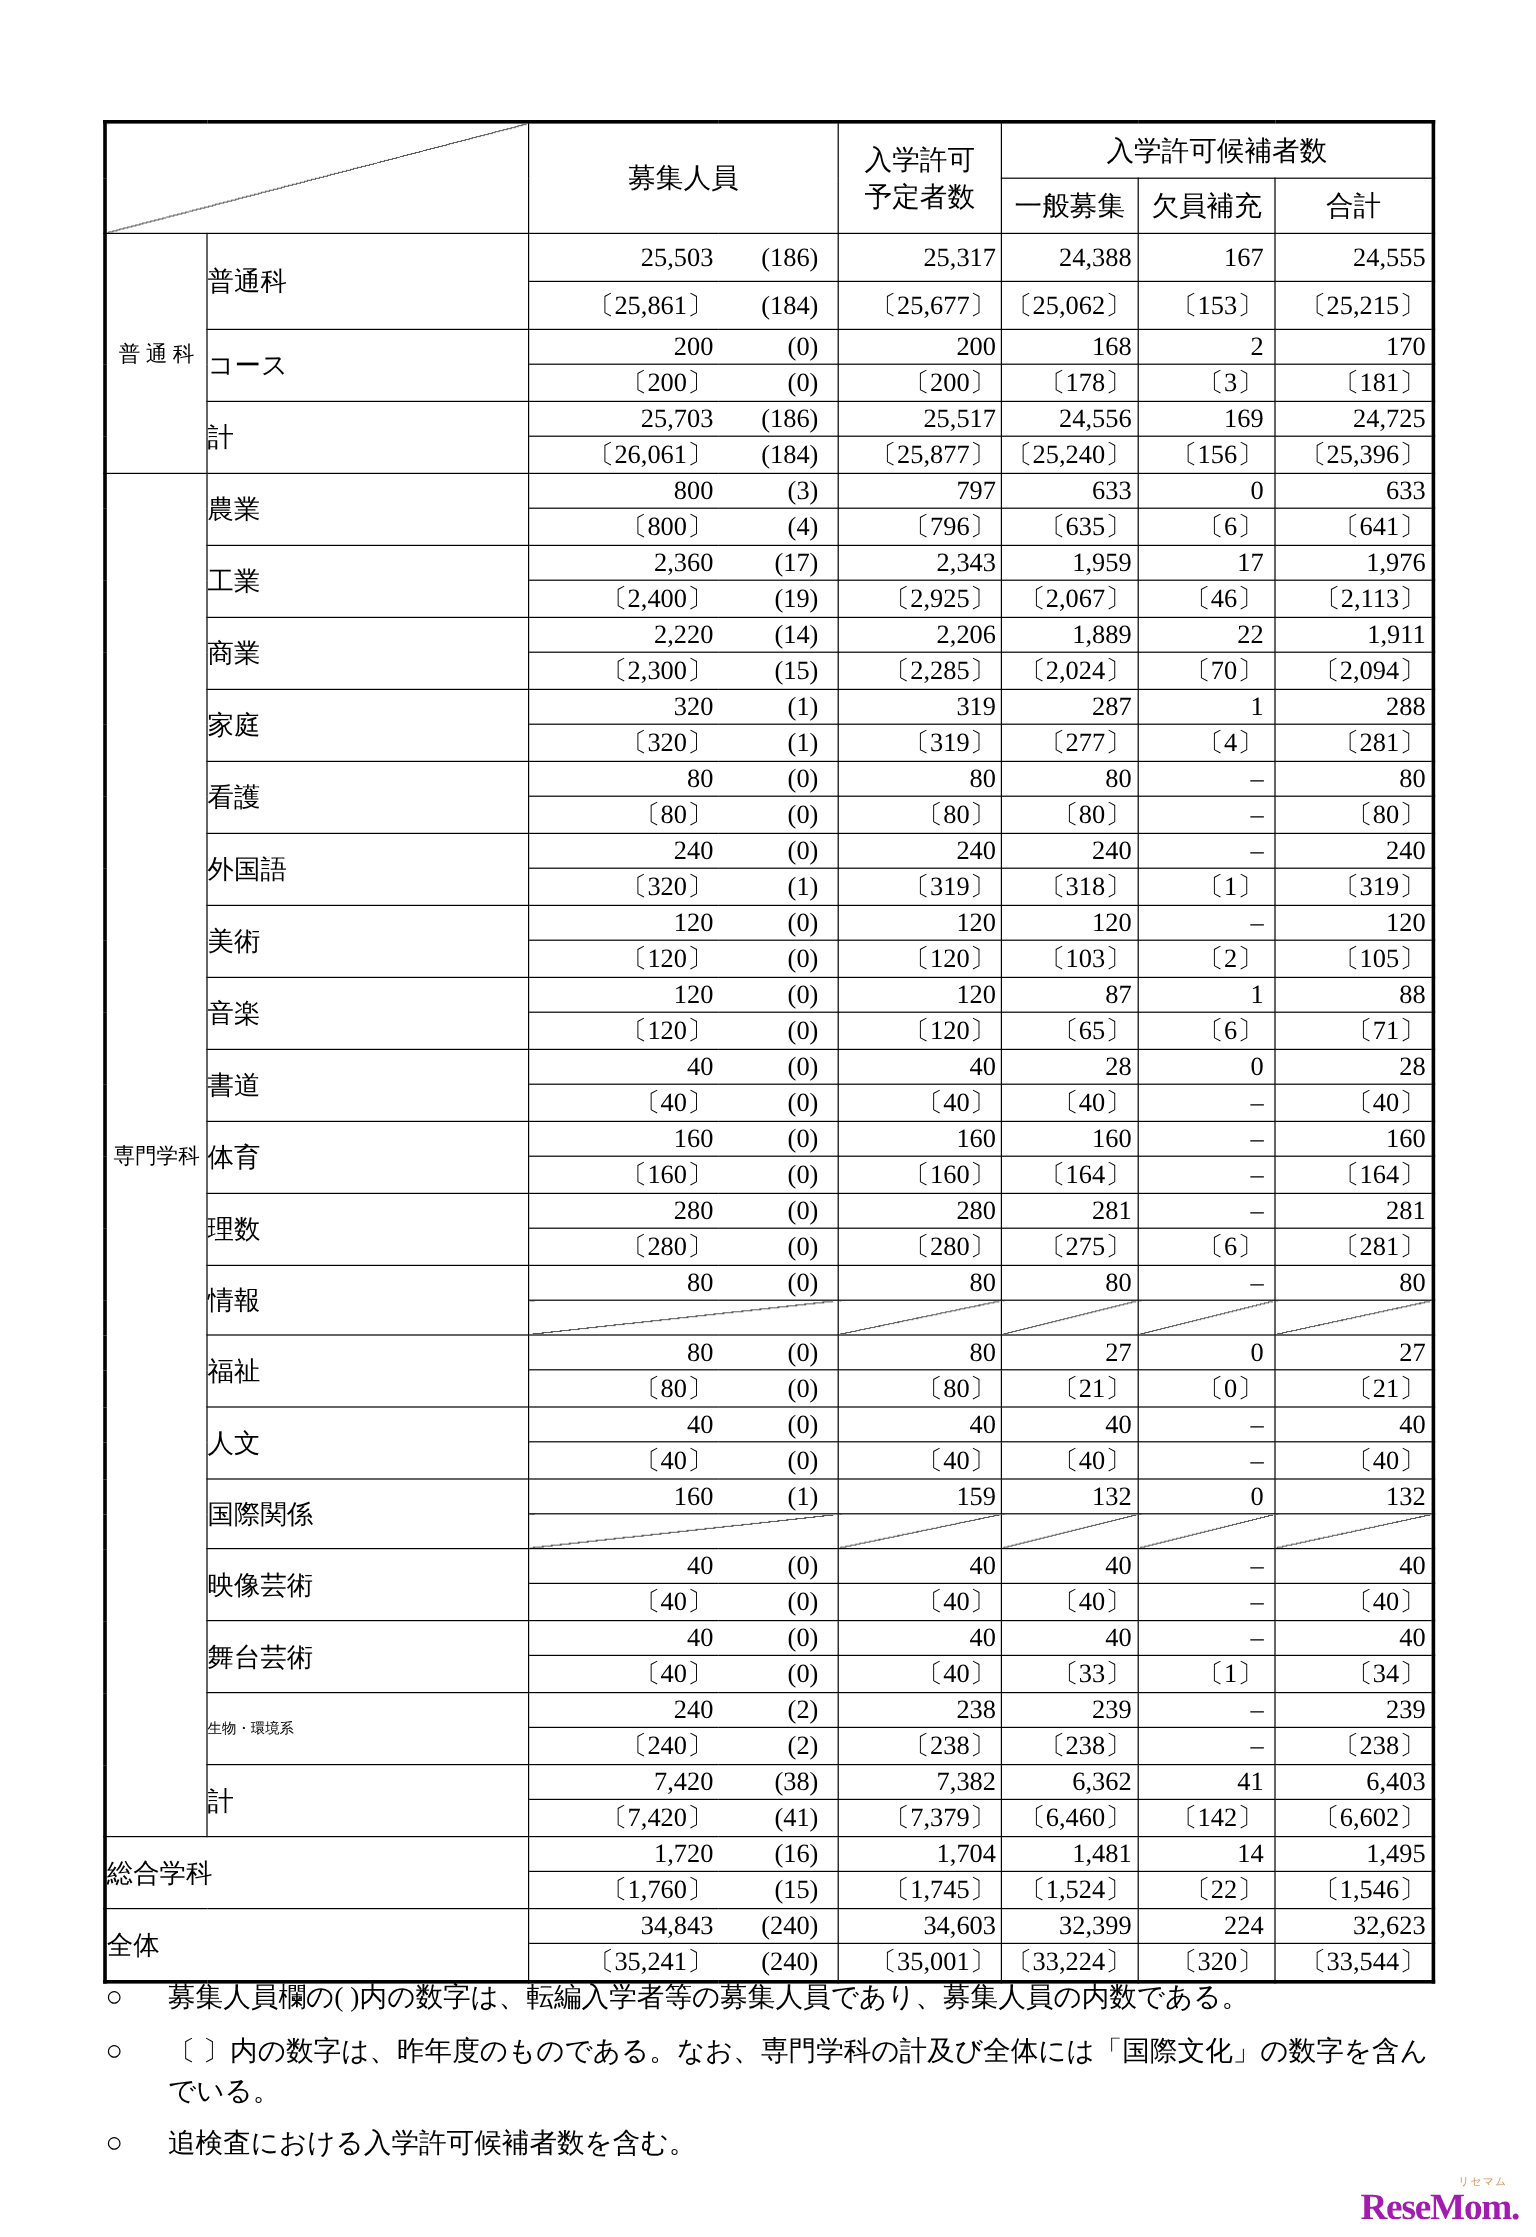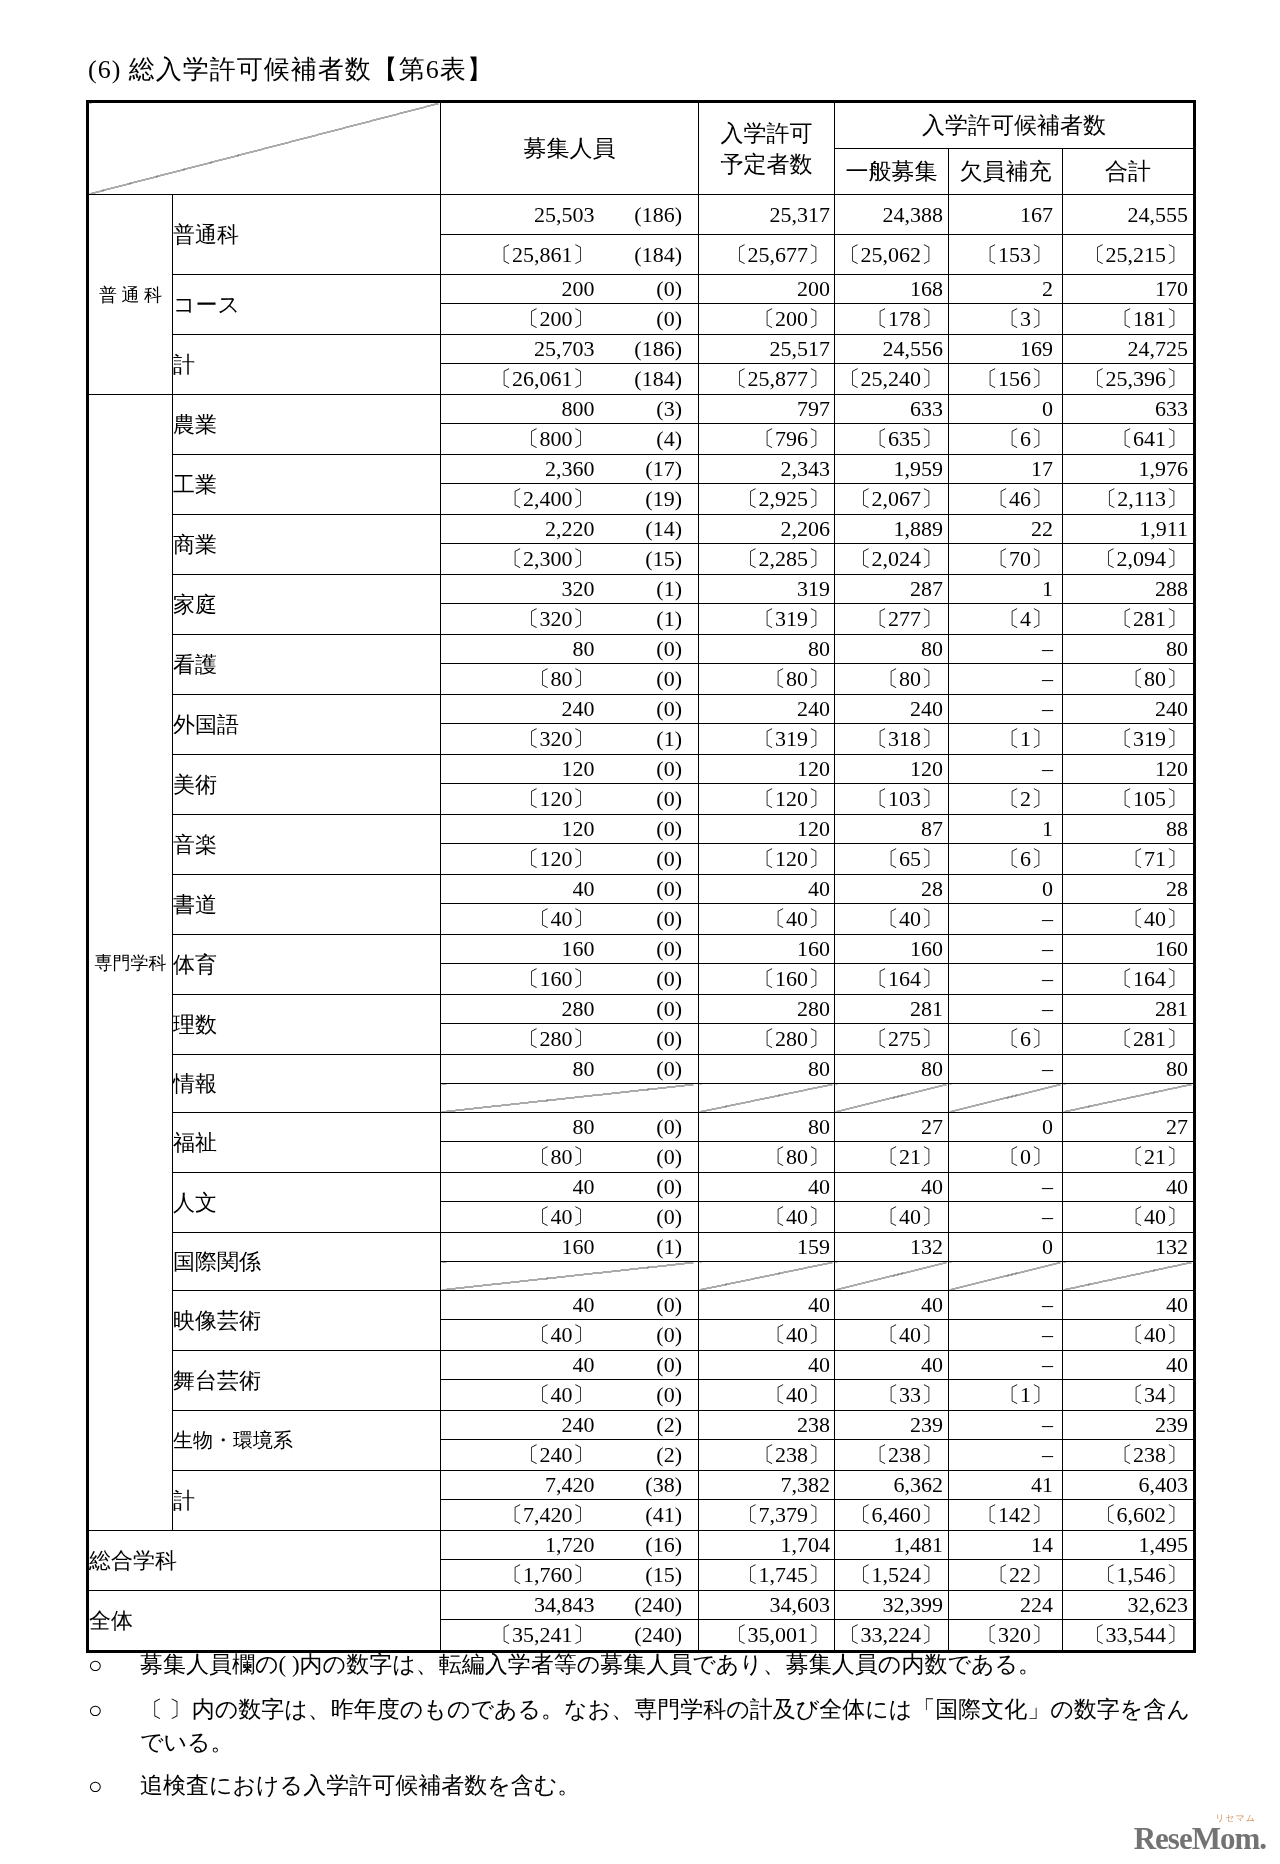--- a/index.html
+++ b/index.html
@@ -9,21 +9,21 @@
   .title{position:absolute;left:88px;top:52px;font-size:26px;font-weight:normal;
          margin:0;letter-spacing:1px;}
   table.main{position:absolute;left:86px;top:100px;border-collapse:collapse;
              table-layout:fixed;border:3px solid #000;}
   th,td{border:1px solid #000;font-weight:normal;padding:0;font-size:22px;
         vertical-align:middle;overflow:hidden;}
   thead th{text-align:center;font-size:23px;height:45px;}
   thead tr.sub th{height:45px;}
   td.group-cell{text-align:center;font-size:18px;}
   td.label-cell{text-align:left;font-size:22px;}
-  td.label-cell.small{font-size:20px;}
+  td.label-cell.small{font-size:12px;}
   td.num{text-align:right;}
   td.c-main{border-right-style:hidden;padding-right:4px;}
   td.c-paren{border-left-style:hidden;padding-right:16px;}
   td.c-plan{padding-right:4px;}
   td.c-gen{padding-right:5px;}
   td.c-vac{padding-right:9px;}
   td.c-tot{padding-right:5px;}
   tbody tr{height:29px;}
   tbody tr.tall{height:40px;}
   .diag{background-image:linear-gradient(to bottom right,
@@ -31,29 +31,28 @@
         #555 calc(50% + 0px), transparent calc(50% + 0px));}
   .notes{position:absolute;left:88px;top:1648px;width:1105px;}
   .note{display:flex;align-items:flex-start;margin-bottom:10px;
         font-size:23px;line-height:1.45;}
   .note .marker{width:52px;flex:0 0 52px;font-size:24px;}
   .note .text{flex:1;}
   .logo{position:absolute;right:14px;bottom:8px;text-align:right;
         font-family:Liberation Serif, serif;}
   .logo-ruby{display:block;font-size:9px;color:#d8935e;letter-spacing:1px;
              margin-right:10px;line-height:1;}
-  .logo-text{display:block;font-size:31px;font-weight:bold;color:#737373;
+  .logo-text{display:block;font-size:31px;font-weight:bold;color:#a21caf;
              letter-spacing:-1px;line-height:1.05;}
 </style>
 </head>
 <body>
 
 <div class="page">
 
-  <h1 class="title">(6) 総入学許可候補者数【第6表】</h1>
 
   <table class="main">
     <colgroup>
       <col style="width:85px">
         <col style="width:268px">
       <col style="width:158px">
         <col style="width:100px">
       <col style="width:136px">
         <col style="width:114px">
       <col style="width:114px">

